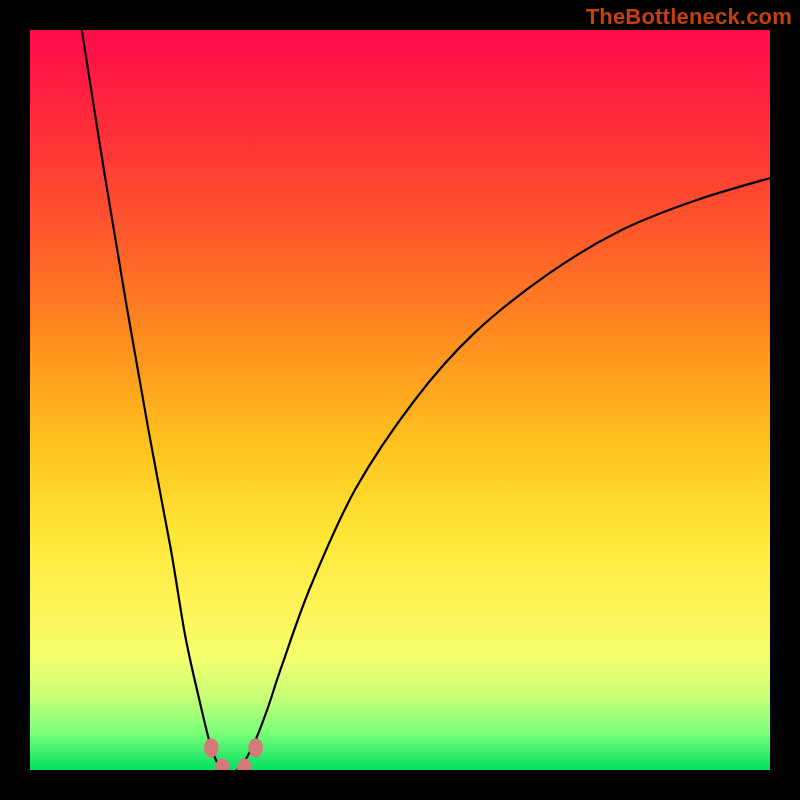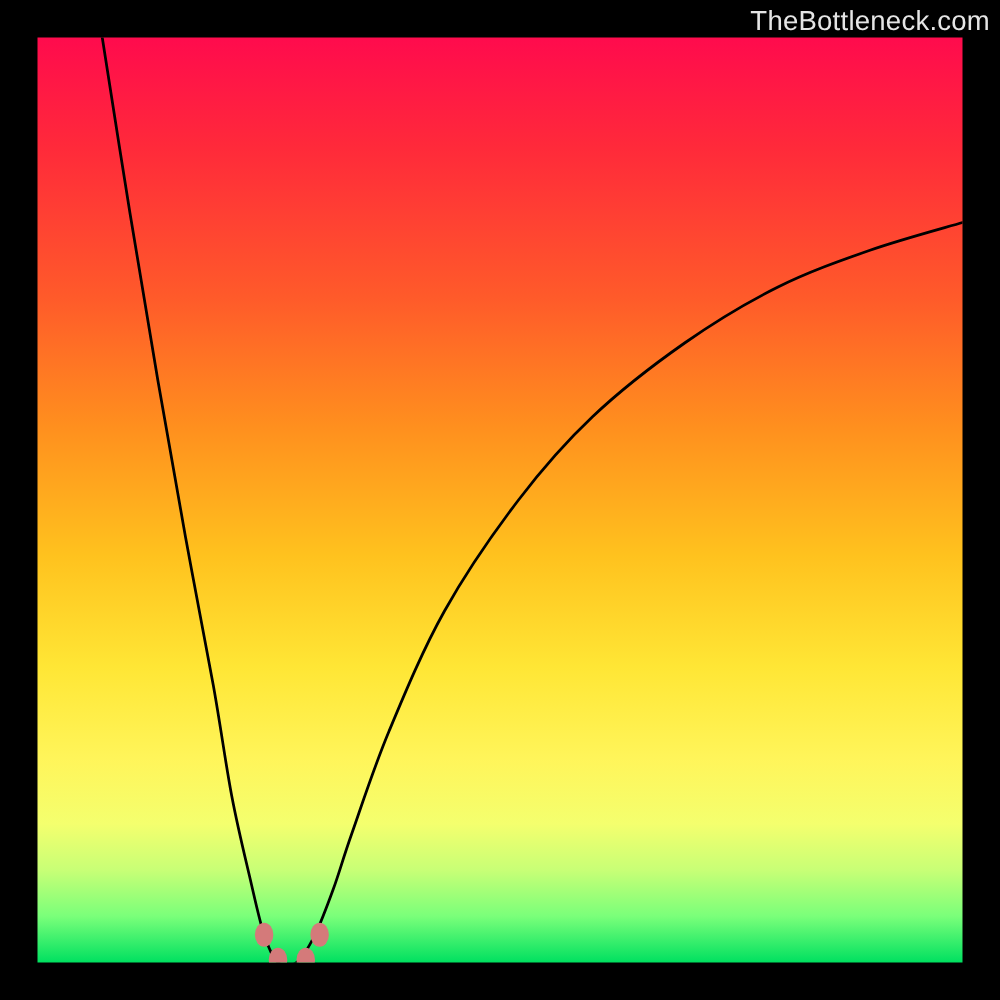--- a/index.html
+++ b/index.html
@@ -44,23 +44,23 @@
     position: absolute;
     left: 0;
     top: 0;
     width: 740px;
     height: 740px;
   }
   .watermark {
     position: absolute;
     top: 4px;
     right: 8px;
-    color: #e5e5e5;
+    color: #c2410c;
     font-size: 22px;
-    font-weight: 400;
+    font-weight: 700;
     letter-spacing: 0.2px;
     user-select: none;
   }
 </style>
 </head>
 <body>
 
 <div class="watermark">TheBottleneck.com</div>
 
 <div class="frame">

